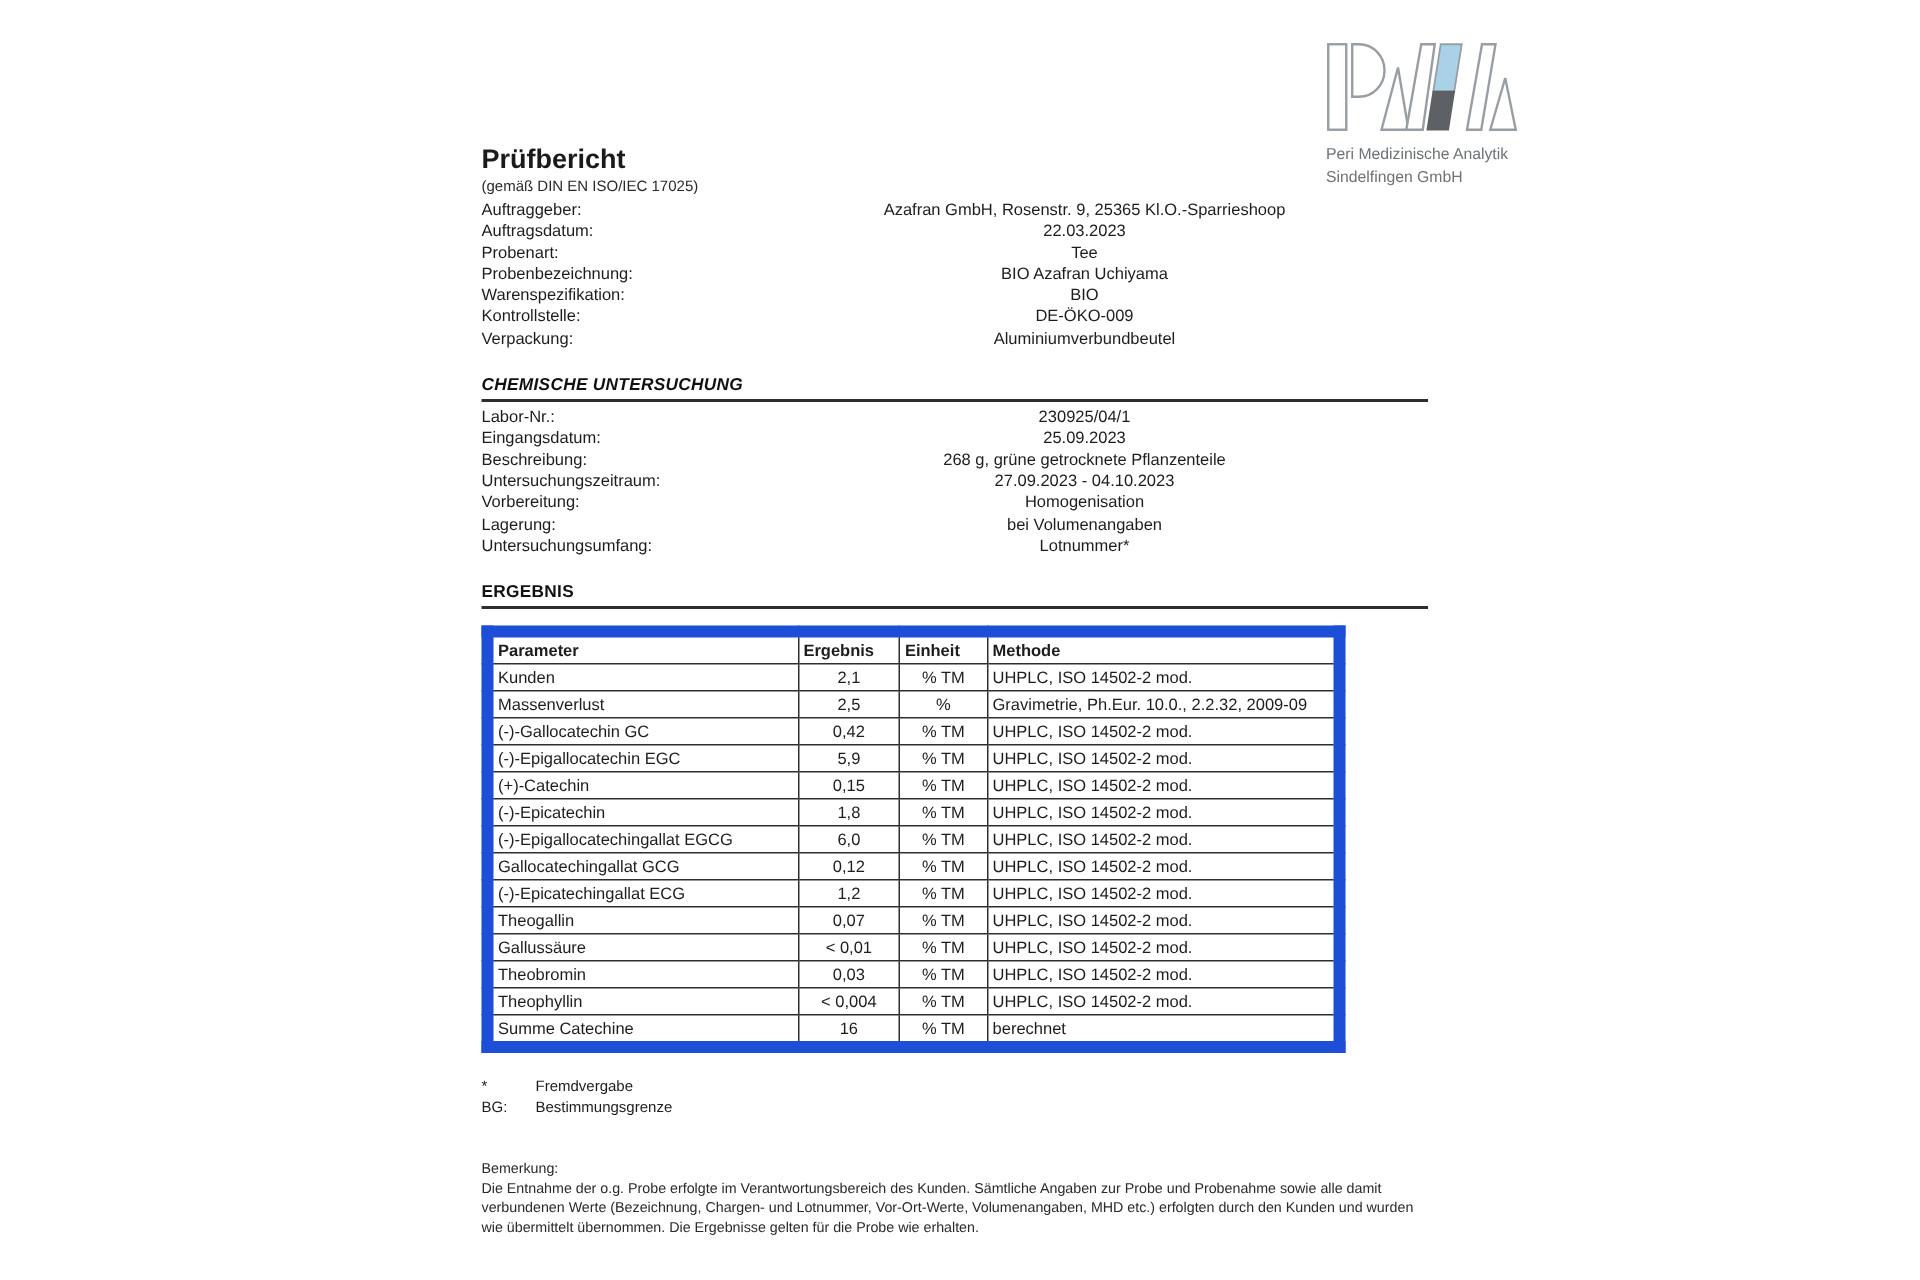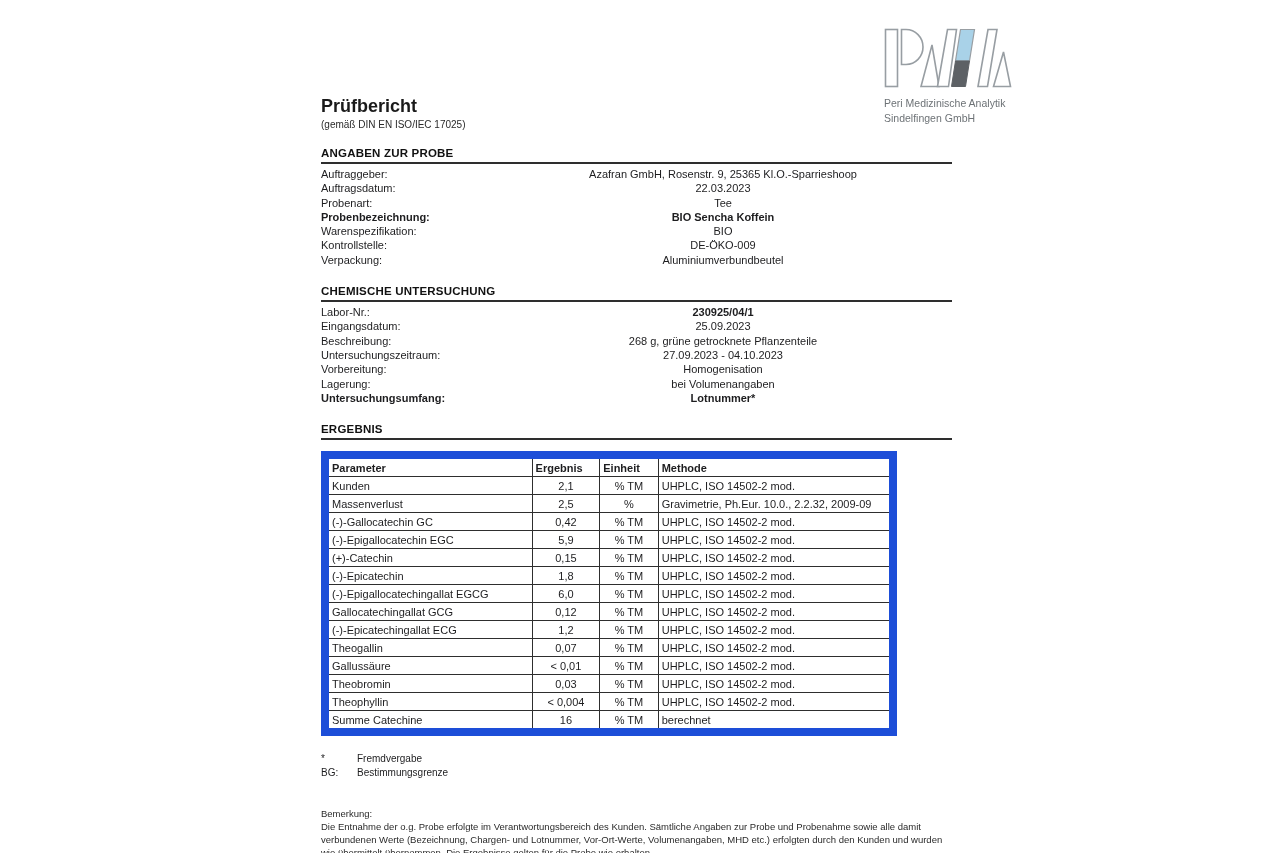--- a/index.html
+++ b/index.html
@@ -13,27 +13,27 @@
   .logo-text{margin-top:6px;font-size:10.5px;line-height:15px;color:#6d7276;}
   
   .content{position:absolute;left:321px;top:96px;width:631px;}
   .report-title{margin:0;font-size:18px;line-height:21px;font-weight:bold;color:#1a1a1a;}
   .report-subtitle{font-size:10px;margin-top:2px;color:#2a2a2a;}
   .section-heading{
     font-size:11.5px;font-weight:bold;letter-spacing:.2px;color:#111;
     border-bottom:2px solid #2e2e2e;padding-bottom:3px;
   }
   .sh-1{margin-top:17px;}
-  .sh-2{margin-top:18px;}
+  .sh-2{margin-top:18px;font-style:italic;}
   .sh-3{margin-top:18px;}
   .info-rows{margin-top:3px;font-size:11px;line-height:14.3px;}
   .info-row{display:flex;}
   .info-label{width:173px;flex:none;}
   .info-value{flex:1;text-align:center;}
-  .b{font-weight:bold;}
+  .b{font-weight:normal;}
   
   table.results{
     border-collapse:collapse;margin-top:11px;width:576px;table-layout:fixed;
     border:8px solid #1d4ed8;
   }
   table.results th,table.results td{
     border:1px solid #2e2e2e;height:17px;padding:0 3px;font-size:11px;
     vertical-align:middle;overflow:hidden;white-space:nowrap;
   }
   table.results th{text-align:left;font-weight:bold;}
@@ -69,40 +69,39 @@
       <div>Peri Medizinische Analytik</div>
       <div>Sindelfingen GmbH</div>
     </div>
   </div>
 
   <div class="content">
 
     <h1 class="report-title">Prüfbericht</h1>
     <div class="report-subtitle">(gemäß DIN EN ISO/IEC 17025)</div>
 
-    <div class="section-heading sh-1">ANGABEN ZUR PROBE</div>
     <div class="info-rows" id="sample-rows">
   <div class="info-row">
     <span class="info-label">Auftraggeber:</span>
     <span class="info-value">Azafran GmbH, Rosenstr. 9, 25365 Kl.O.-Sparrieshoop</span>
   </div>
 
   <div class="info-row">
     <span class="info-label">Auftragsdatum:</span>
     <span class="info-value">22.03.2023</span>
   </div>
 
   <div class="info-row">
     <span class="info-label">Probenart:</span>
     <span class="info-value">Tee</span>
   </div>
 
   <div class="info-row">
     <span class="info-label b">Probenbezeichnung:</span>
-    <span class="info-value b">BIO Sencha Koffein</span>
+    <span class="info-value b">BIO Azafran Uchiyama</span>
   </div>
 
   <div class="info-row">
     <span class="info-label">Warenspezifikation:</span>
     <span class="info-value">BIO</span>
   </div>
 
   <div class="info-row">
     <span class="info-label">Kontrollstelle:</span>
     <span class="info-value">DE-ÖKO-009</span>

